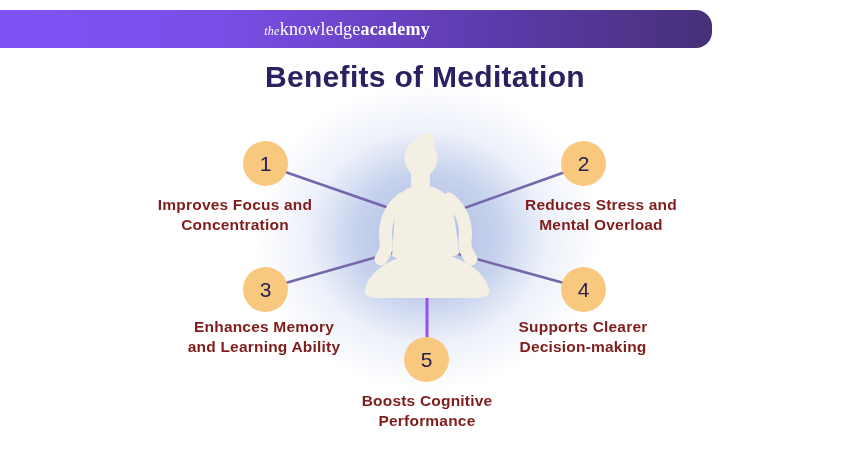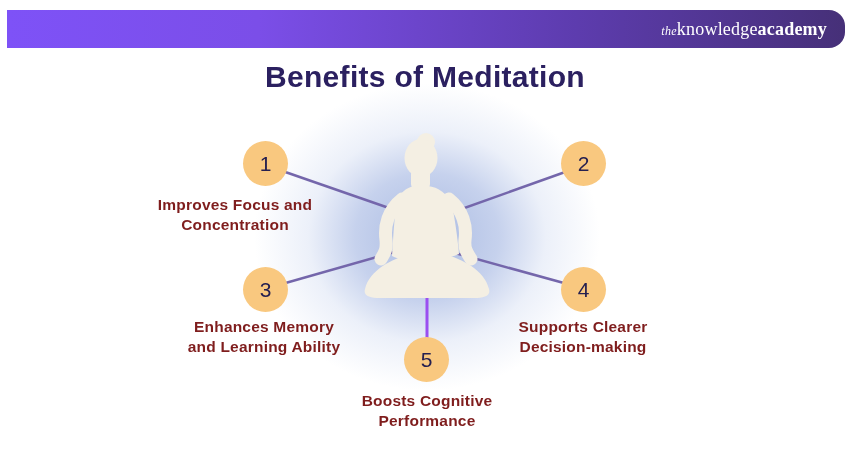--- a/index.html
+++ b/index.html
@@ -2,24 +2,24 @@
 <html><head>
 <meta charset="utf-8">
 <style>
   html,body{margin:0;padding:0;background:#ffffff;}
   #stage{
     position:relative;width:850px;height:450px;overflow:hidden;background:#ffffff;
     font-family:"Liberation Sans","DejaVu Sans",sans-serif;
   }
   
   .header-bar{
-    position:absolute;left:7px;top:10px;width:838px;height:38px;
+    position:absolute;left:0;top:10px;width:712px;height:38px;
     background:linear-gradient(90deg,#7e52f7 0%,#7b4ee8 30%,#5d3cae 68%,#463078 100%);
     border-radius:0 16px 16px 0;
-    display:flex;align-items:center;justify-content:flex-end;
+    display:flex;align-items:center;justify-content:center;
   }
   .logo{color:#ffffff;padding-right:18px;white-space:nowrap;
     font-family:"Liberation Serif","DejaVu Serif",serif;}
   .logo .the{font-style:italic;font-size:12px;letter-spacing:.3px;}
   .logo .knowledge{font-size:18px;font-weight:400;letter-spacing:.2px;}
   .logo .academy{font-size:18px;font-weight:700;letter-spacing:.2px;}
   
   .page-title{
     position:absolute;left:0;top:60px;width:100%;margin:0;text-align:center;
     font-size:30px;font-weight:800;color:#2b2060;letter-spacing:.3px;
@@ -99,20 +99,22 @@
     </div>
   <div class="num-circle c4">
       <span>4</span>
     </div>
   <div class="num-circle c5">
       <span>5</span>
     </div>
 
   <div class="benefit-label l1">Improves Focus and
 Concentration</div>
+  <div class="benefit-label l2">Reduces Stress and
+Mental Overload</div>
   <div class="benefit-label l4">Supports Clearer
 Decision-making</div>
   <div class="benefit-label l3">Enhances Memory
 and Learning Ability</div>
   <div class="benefit-label l5">Boosts Cognitive
 Performance</div>
 
 </div>
 
 </body></html>

